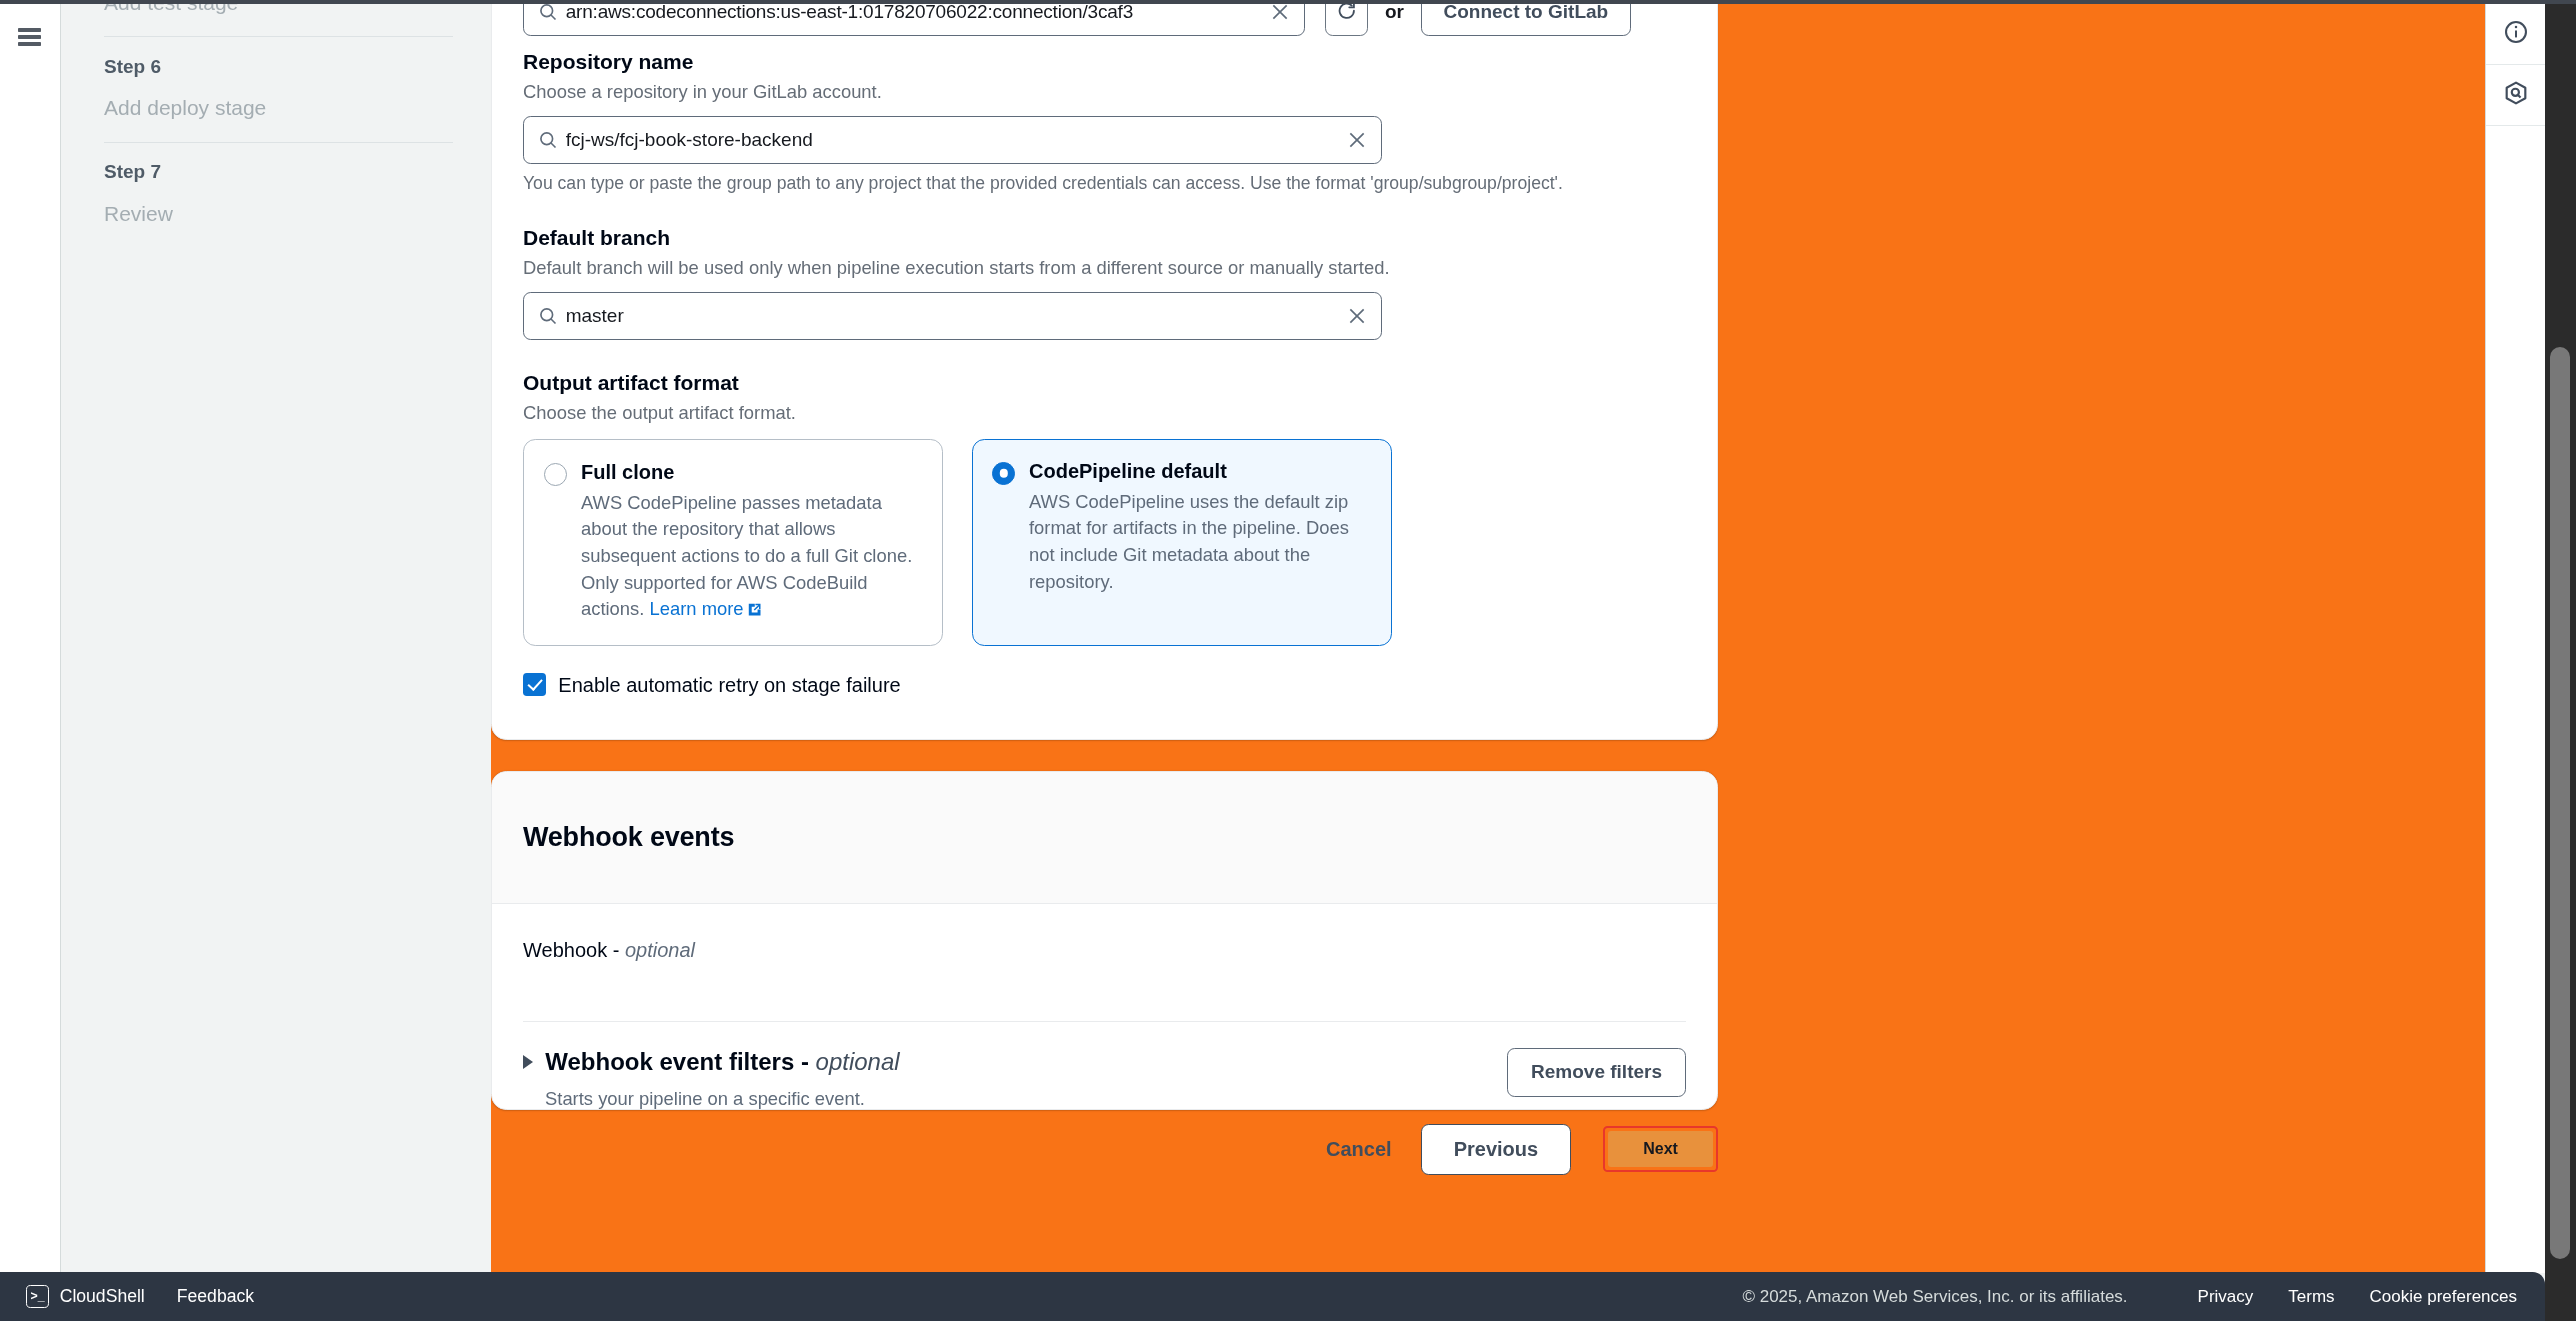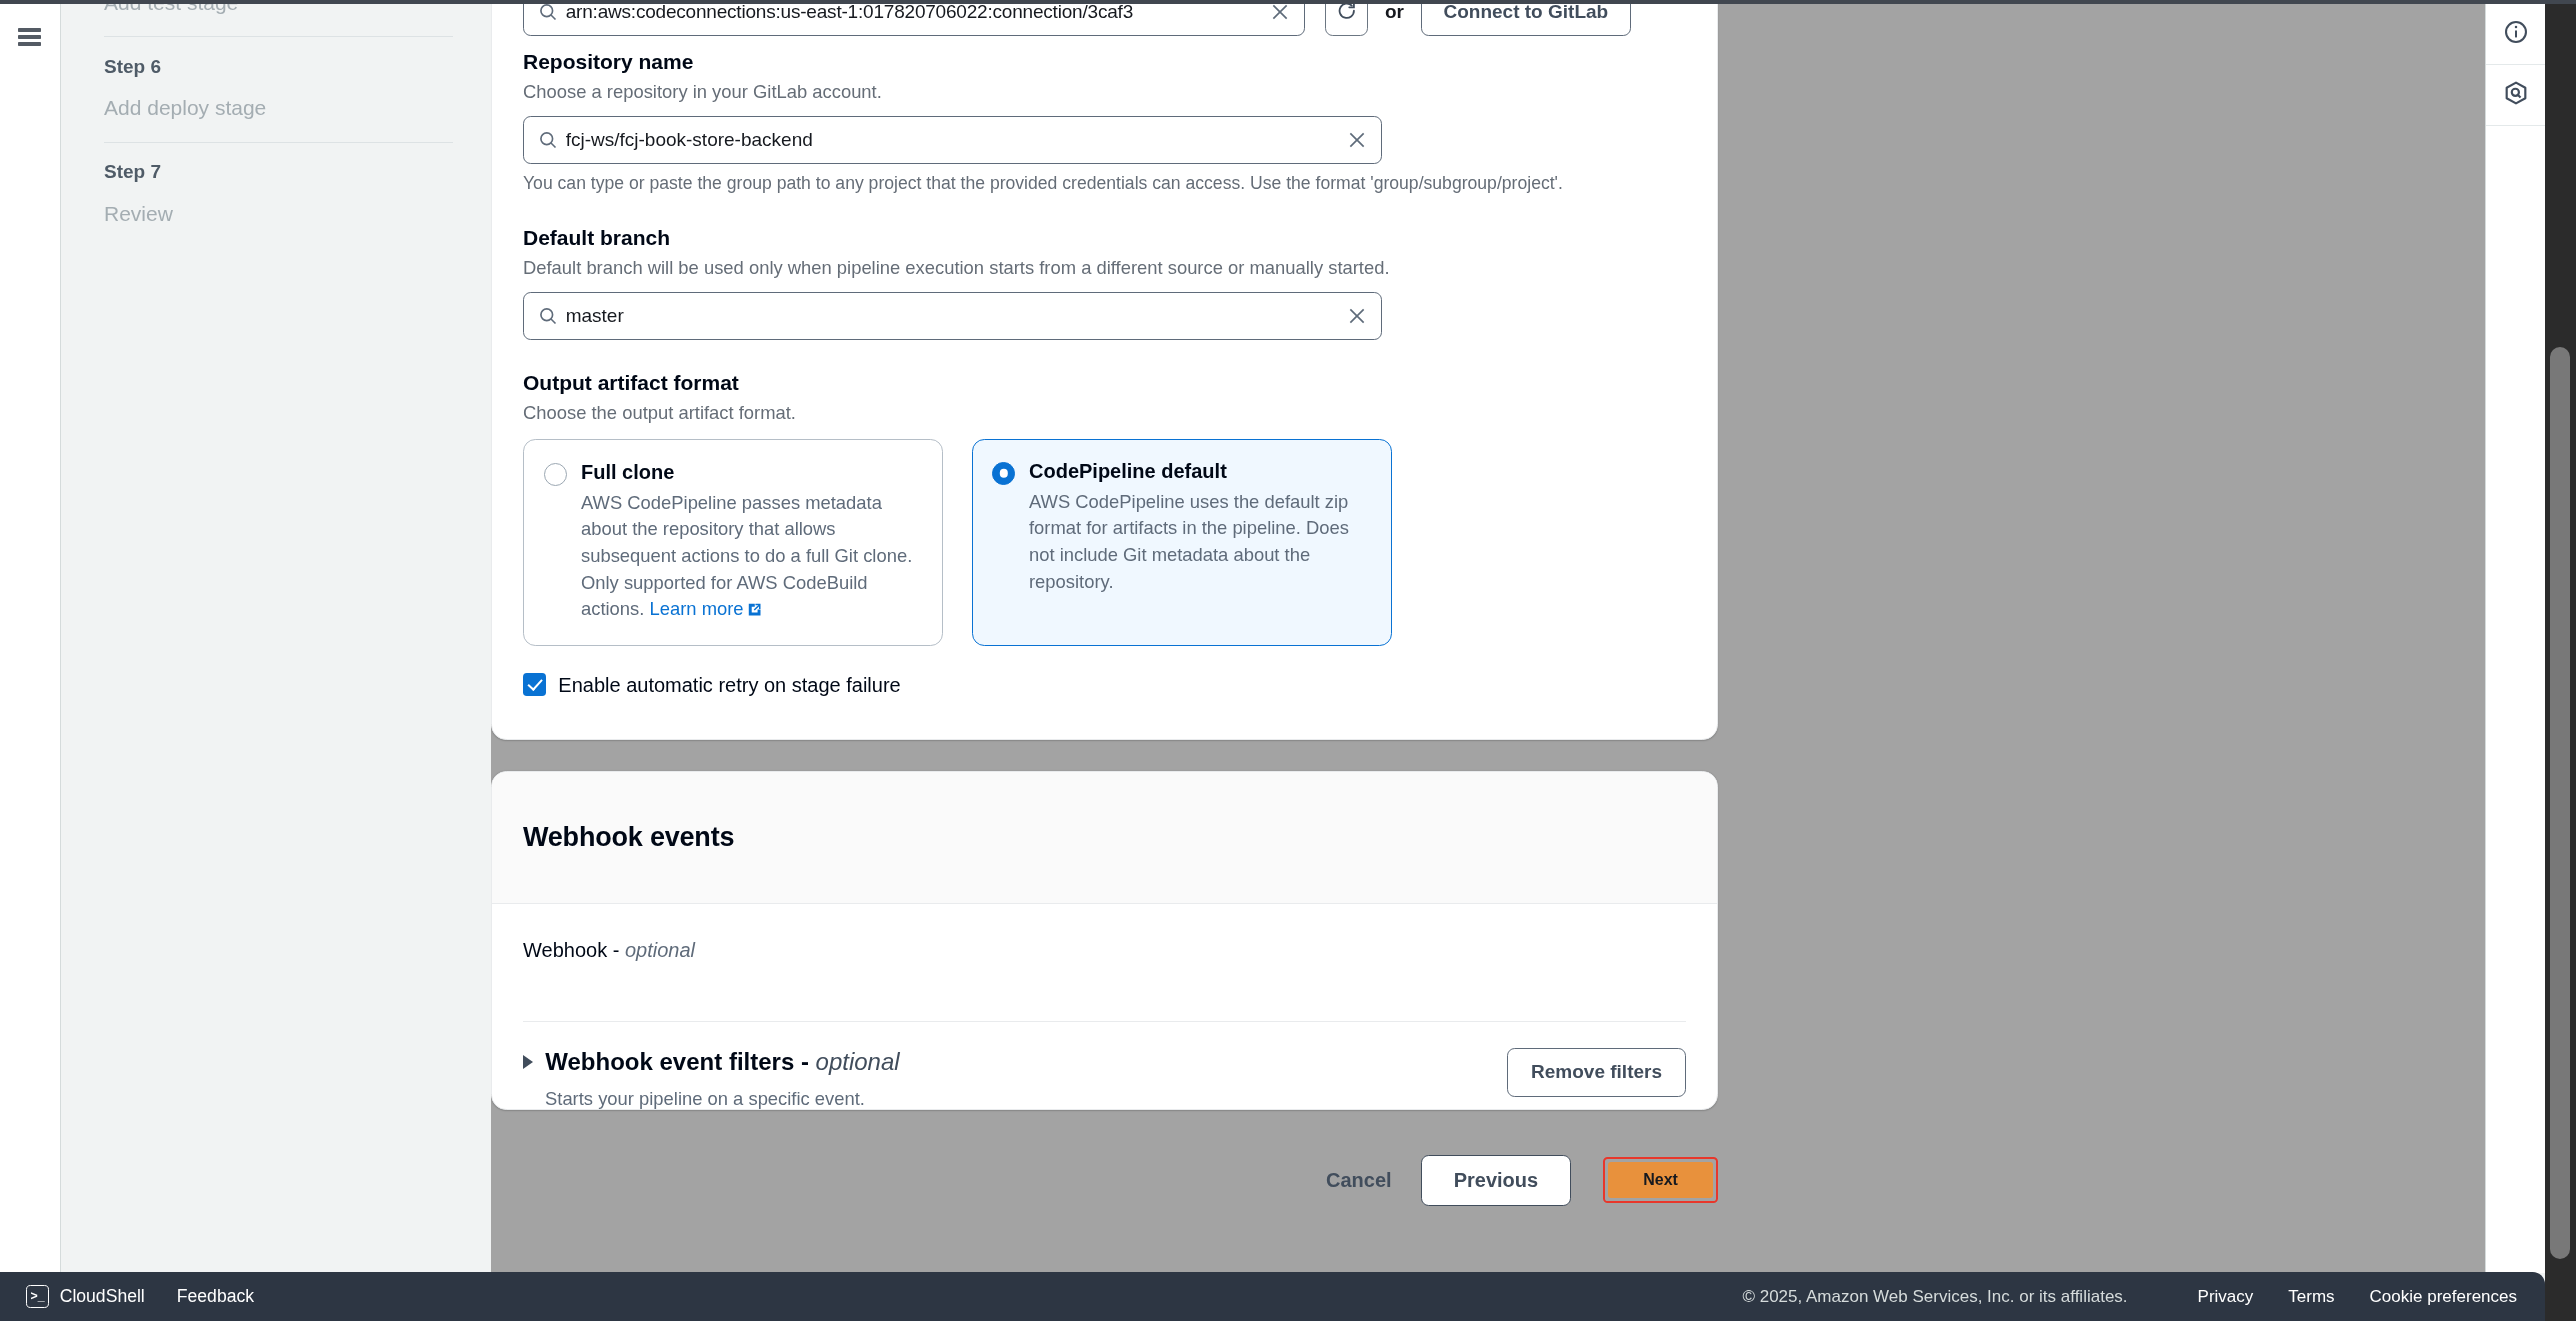--- a/index.html
+++ b/index.html
@@ -45,21 +45,21 @@
   }
   .step-label {
     font-size: 21px; color: #a4adb2; line-height: 1.2;
   }
   .step-divider { height: 0.8px; background: #dde2e4; }
   .clipped-top { margin-top: -14px; }
 
   
   .main {
     position: absolute; top: 3.8px; left: 491px; width: 2054px; height: 1269px;
-    background: #a3a3a3;
+    background: #f97316;
     overflow: hidden;
   }
 
   .card {
     position: absolute;
     background: #ffffff;
     border: 0.8px solid #e9ebed;
     border-radius: 15.3px;
     box-shadow: 0 0.8px 1.5px rgba(0,0,0,0.18);
   }
@@ -217,21 +217,21 @@
     border-left: 10px solid #414d5c;
     border-top: 7px solid transparent;
     border-bottom: 7px solid transparent;
   }
   .expand-title { font-size: 24px; font-weight: 700; color: #000816; }
   .expand-title i { font-weight: 400; color: #414d5c; font-style: italic; }
   .expand-sub { font-size: 18.4px; color: #5f6b7a; margin: 12.3px 0 0 22px; }
 
   
   .actions {
-    position: absolute; left: 0; top: 1151px; width: 1227px;
+    position: absolute; left: 0; top: 1120px; width: 1227px;
     display: flex; align-items: center; justify-content: flex-end; gap: 0;
   }
   .btn-link-plain {
     font-size: 20px; font-weight: 700; color: #414d5c;
     background: none; border: none; cursor: pointer;
     padding: 0 29px; height: 51px;
     font-family: "Liberation Sans", sans-serif;
   }
   .btn-prev {
     height: 51px; padding: 0 32px; border: 0.8px solid #414d5c;

